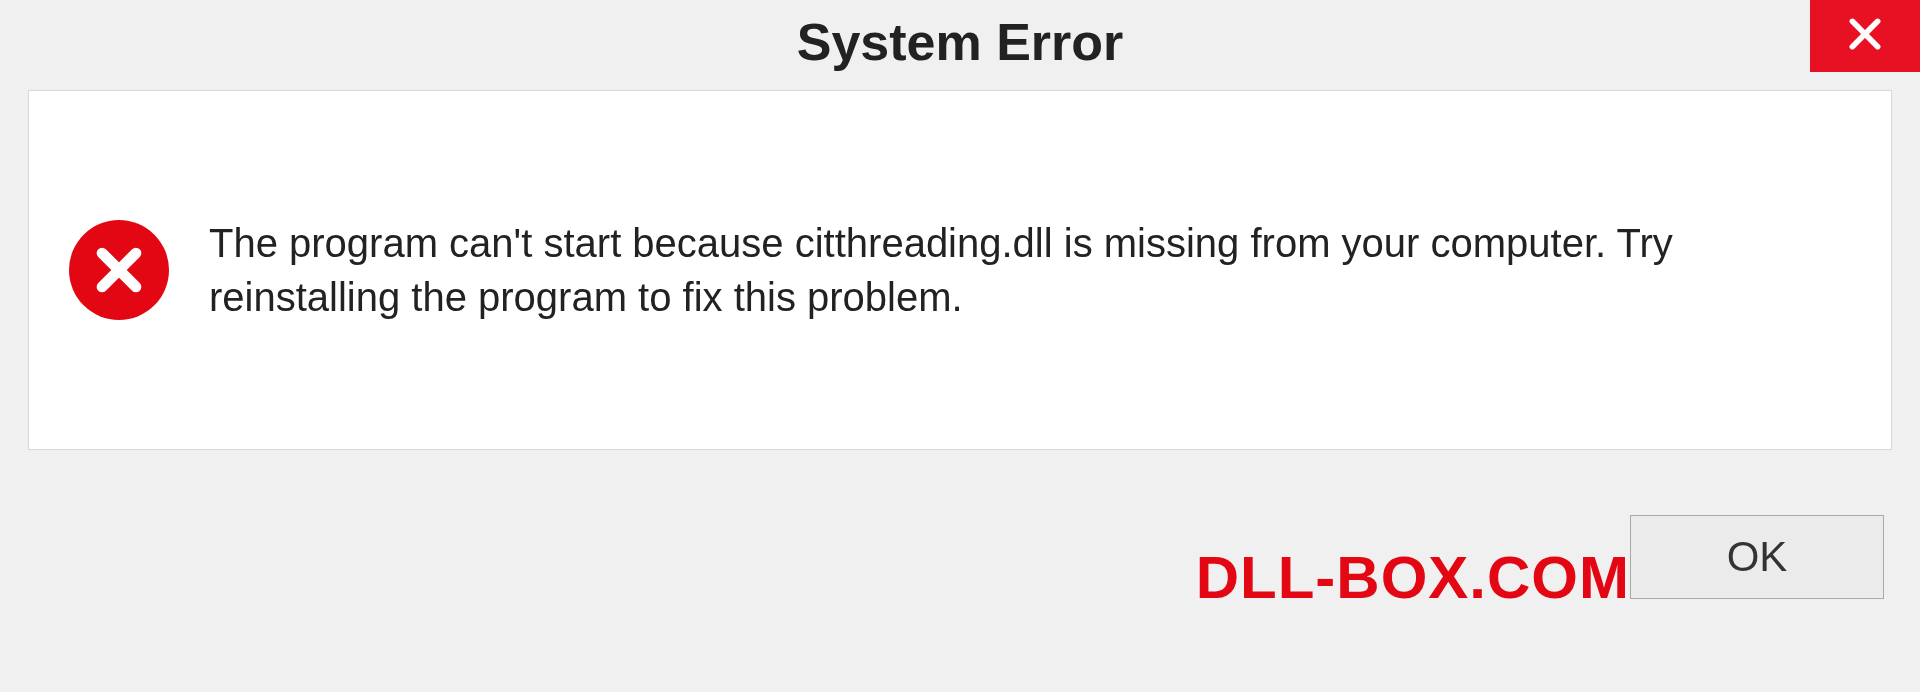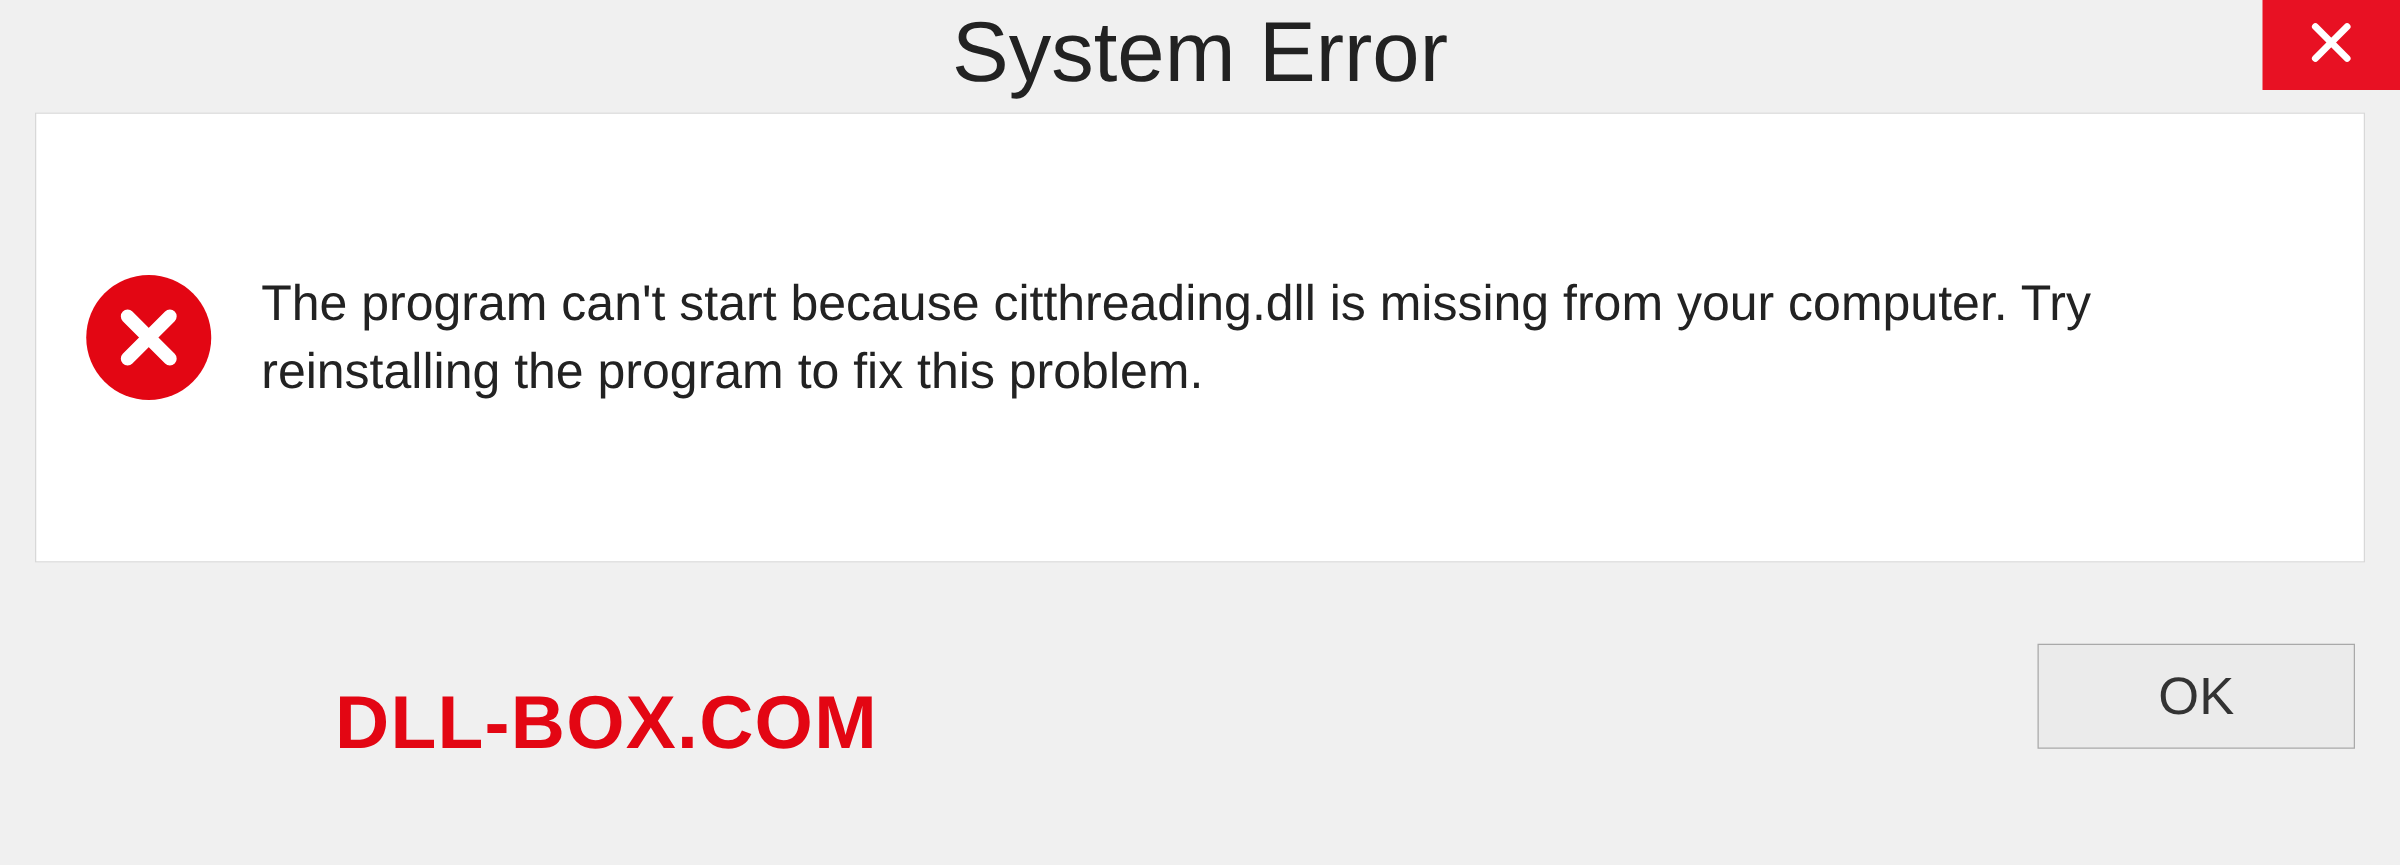--- a/index.html
+++ b/index.html
@@ -30,22 +30,22 @@
       width: 100%;
       height: 84px;
       background: #f0f0f0;
     }
     
     .title {
       position: absolute;
       left: 50%;
       top: 50%;
       transform: translate(-50%, -50%);
-      font-size: 68px;
-      font-weight: 400;
+      font-size: 52px;
+      font-weight: 700;
       color: #222;
     }
     
     .close-btn {
       position: absolute;
       right: 0;
       top: 0;
       width: 110px;
       height: 72px;
       background: #e81123;
@@ -99,21 +99,21 @@
     }
     
     .footer {
       position: absolute;
       bottom: 0;
       left: 28px;
       right: 28px;
       height: 230px;
       display: flex;
       align-items: center;
-      justify-content: space-between;
+      justify-content: flex-end;
     }
     
     .watermark {
       font-size: 60px;
       font-weight: 900;
       color: #e30613;
       letter-spacing: 1px;
       font-family: Arial, "Arial Black", sans-serif;
       margin-left: 240px;
     }

